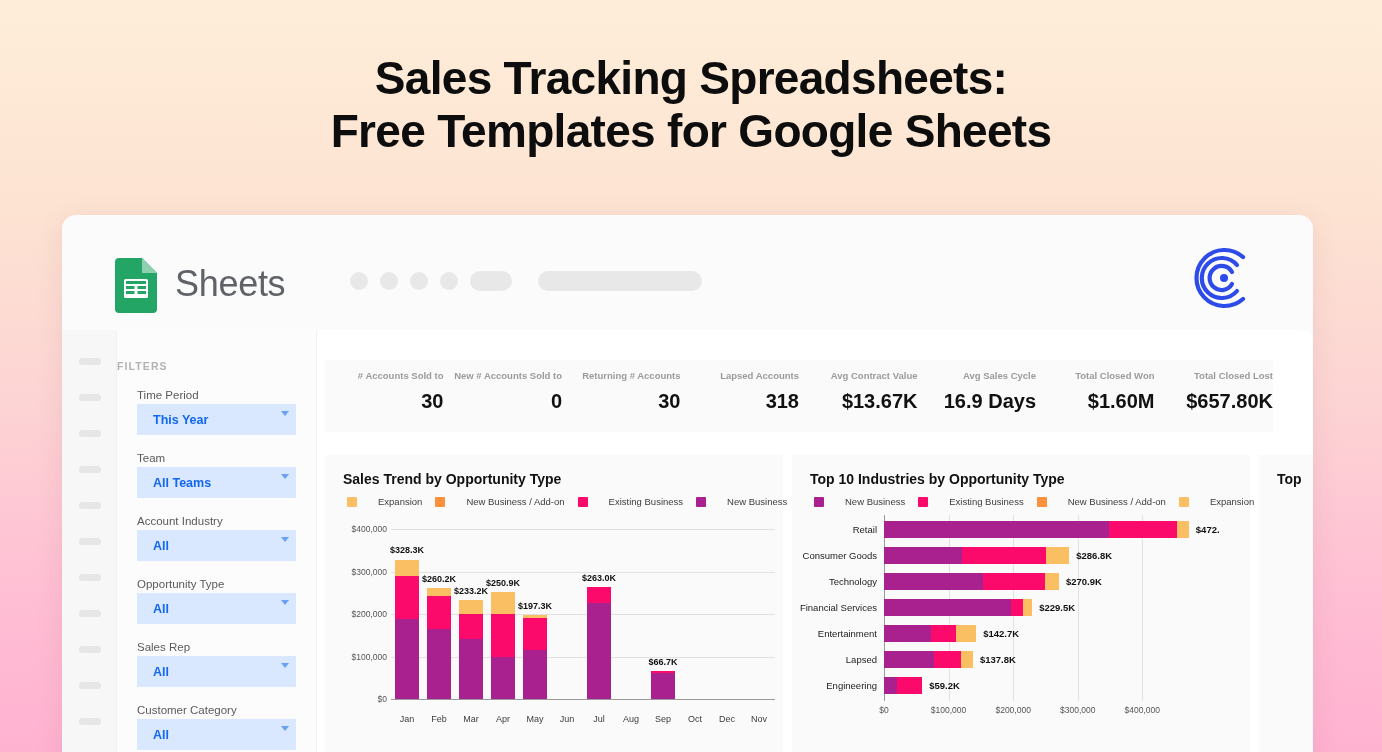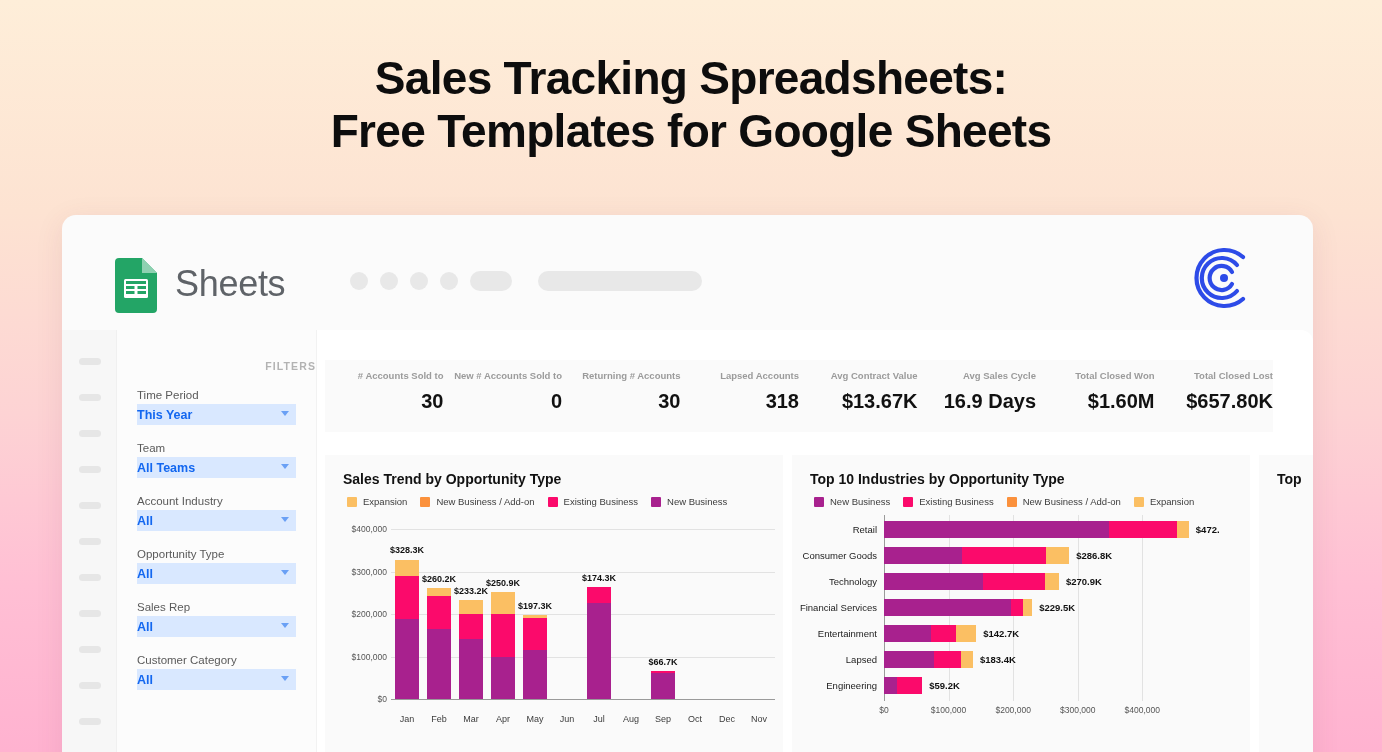--- a/index.html
+++ b/index.html
@@ -75,30 +75,30 @@
   }
 
   
   .filters {
     position: absolute; left: 55px; top: 0; width: 200px; height: 485px;
     background: #fcfcfc;
     border-right: 1px solid #f2f2f2;
     padding-top: 30px;
   }
   .filters-head {
-    text-align: right; font-size: 10.5px; font-weight: 700;
+    text-align: left; font-size: 10.5px; font-weight: 700;
     letter-spacing: 1.1px; color: #b3b3b3;
   }
   .filter-group { margin: 0 20px; padding-top: 17px; }
   .filter-label { font-size: 11.5px; color: #5a5a5a; margin-bottom: 3px; }
   .filter-select {
     position: relative;
     background: #d9e8ff;
-    height: 21px;
-    padding: 0 0;
+    height: 31px;
+    padding: 0 16px;
     display: flex; align-items: center;
     font-size: 12.5px; font-weight: 700; color: #1367f0;
     cursor: pointer;
   }
   .filter-caret {
     position: absolute; right: 7px; top: 7px;
     width: 0; height: 0;
     border-left: 4px solid transparent;
     border-right: 4px solid transparent;
     border-top: 5px solid #6aa0f5;
@@ -125,21 +125,21 @@
   #panel-industries { left: 730px; width: 458px; }
   #panel-accounts { left: 1197px; width: 130px; }
 
   .panel-title {
     font-size: 14px; font-weight: 700; color: #111;
     padding: 16px 0 0 18px;
   }
   .legend {
     display: flex; gap: 13px; padding: 9px 0 0 22px; flex-wrap: nowrap;
   }
-  .legend-item { display: flex; align-items: center; gap: 6px; }
+  .legend-item { display: flex; align-items: center; gap: 21px; }
   .legend-swatch { width: 10px; height: 10px; border-radius: 1px; }
   .legend-text { font-size: 9.5px; color: #3c3c3c; white-space: nowrap; }
 
   
   .colchart { position: relative; margin: 12px 0 0 0; height: 215px; }
   .ytick {
     position: absolute; left: 4px; width: 58px; text-align: right;
     font-size: 8.5px; color: #555;
     transform: translateY(-50%);
   }
@@ -412,21 +412,21 @@
               <div class="xtick" style="bottom: -25px;">May</div>
             </div>
             <div class="barcol">
               <div class="xtick" style="bottom: -25px;">Jun</div>
             </div>
             <div class="barcol">
               <div class="bar">
                 <div class="seg" style="height: 96.05px; background: rgb(168, 33, 142);"></div>
                 <div class="seg" style="height: 15.725px; background: rgb(251, 10, 107);"></div>
               </div>
-              <div class="barlabel" style="bottom: 115.775px;">$174.3K</div>
+              <div class="barlabel" style="bottom: 115.775px;">$263.0K</div>
               <div class="xtick" style="bottom: -25px;">Jul</div>
             </div>
             <div class="barcol">
               <div class="xtick" style="bottom: -25px;">Aug</div>
             </div>
             <div class="barcol">
               <div class="bar">
                 <div class="seg" style="height: 25.925px; background: rgb(168, 33, 142);"></div>
                 <div class="seg" style="height: 2.55px; background: rgb(251, 10, 107);"></div>
               </div>
@@ -522,21 +522,21 @@
             </div>
             <div class="hval">$142.7K</div>
           </div>
           <div class="hrow" style="top: 134px;">
             <div class="hcat">Lapsed</div>
             <div class="hbar">
               <div class="hseg" style="width: 49.7292px; background: rgb(168, 33, 142);"></div>
               <div class="hseg" style="width: 27.125px; background: rgb(251, 10, 107);"></div>
               <div class="hseg" style="width: 12.1417px; background: rgb(251, 191, 99);"></div>
             </div>
-            <div class="hval">$183.4K</div>
+            <div class="hval">$137.8K</div>
           </div>
           <div class="hrow" style="top: 160px;">
             <div class="hcat">Engineering</div>
             <div class="hbar">
               <div class="hseg" style="width: 12.9167px; background: rgb(168, 33, 142);"></div>
               <div class="hseg" style="width: 25.3167px; background: rgb(251, 10, 107);"></div>
             </div>
             <div class="hval">$59.2K</div>
           </div>
         </div>

